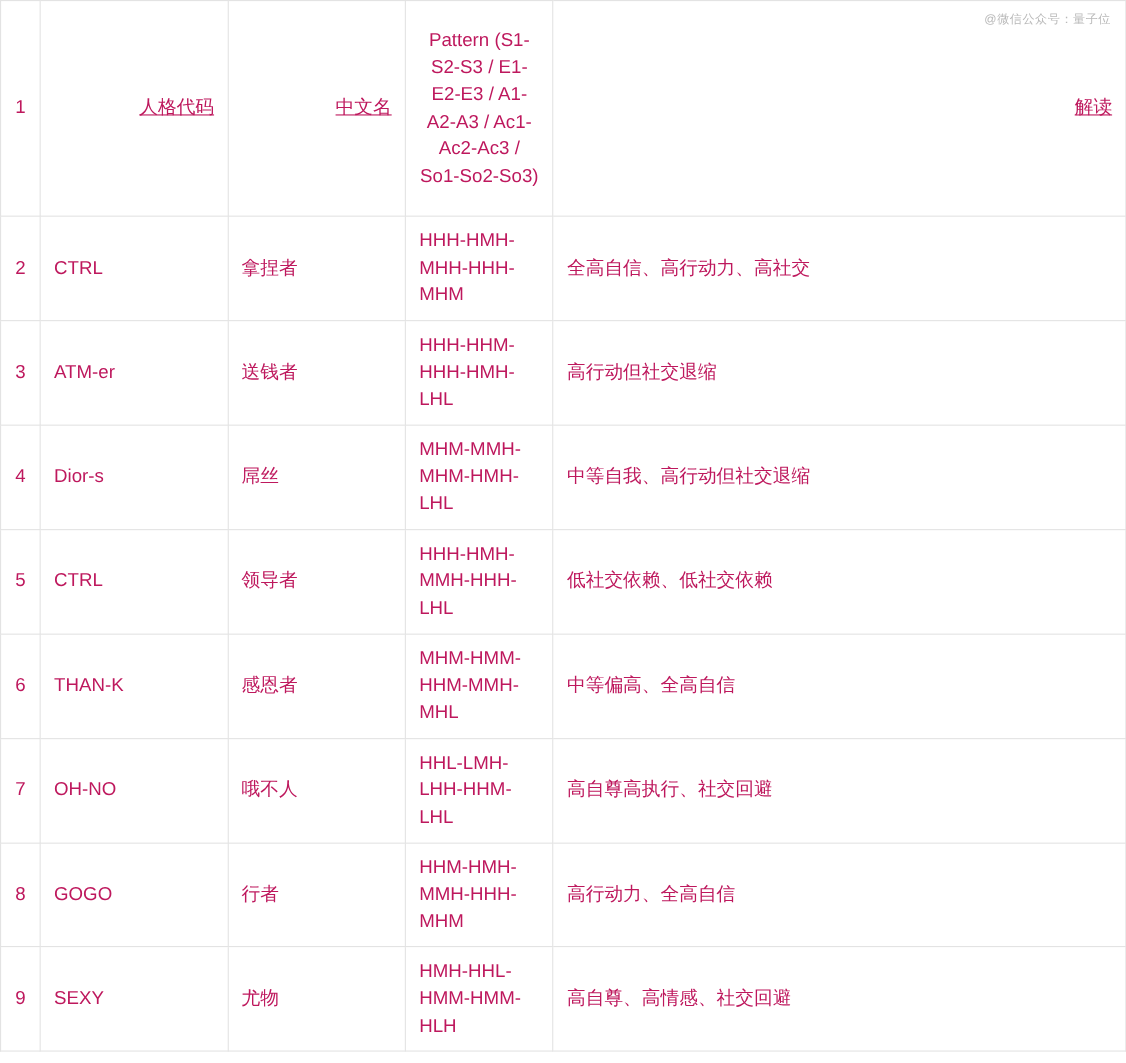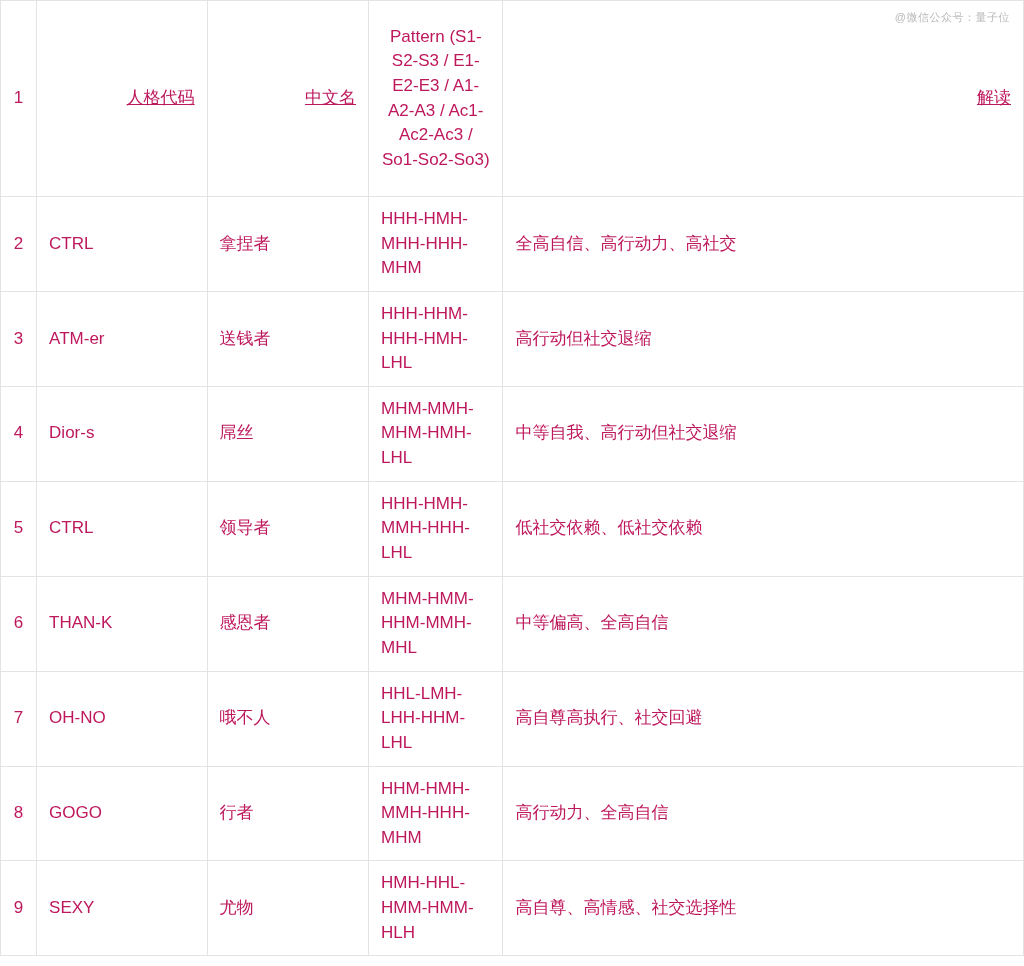--- a/index.html
+++ b/index.html
@@ -159,18 +159,18 @@
         <td class="cell-cn">行者</td>
         <td class="cell-pat">HHM-HMH-MMH-HHH-MHM</td>
         <td class="cell-note">高行动力、全高自信</td>
       </tr>
 
       <tr>
         <td class="rownum">9</td>
         <td class="cell-code">SEXY</td>
         <td class="cell-cn">尤物</td>
         <td class="cell-pat">HMH-HHL-HMM-HMM-HLH</td>
-        <td class="cell-note">高自尊、高情感、社交选择性</td>
+        <td class="cell-note">高自尊、高情感、社交回避</td>
       </tr>
 
     </tbody>
   </table>
 </div>
 
 </body></html>

